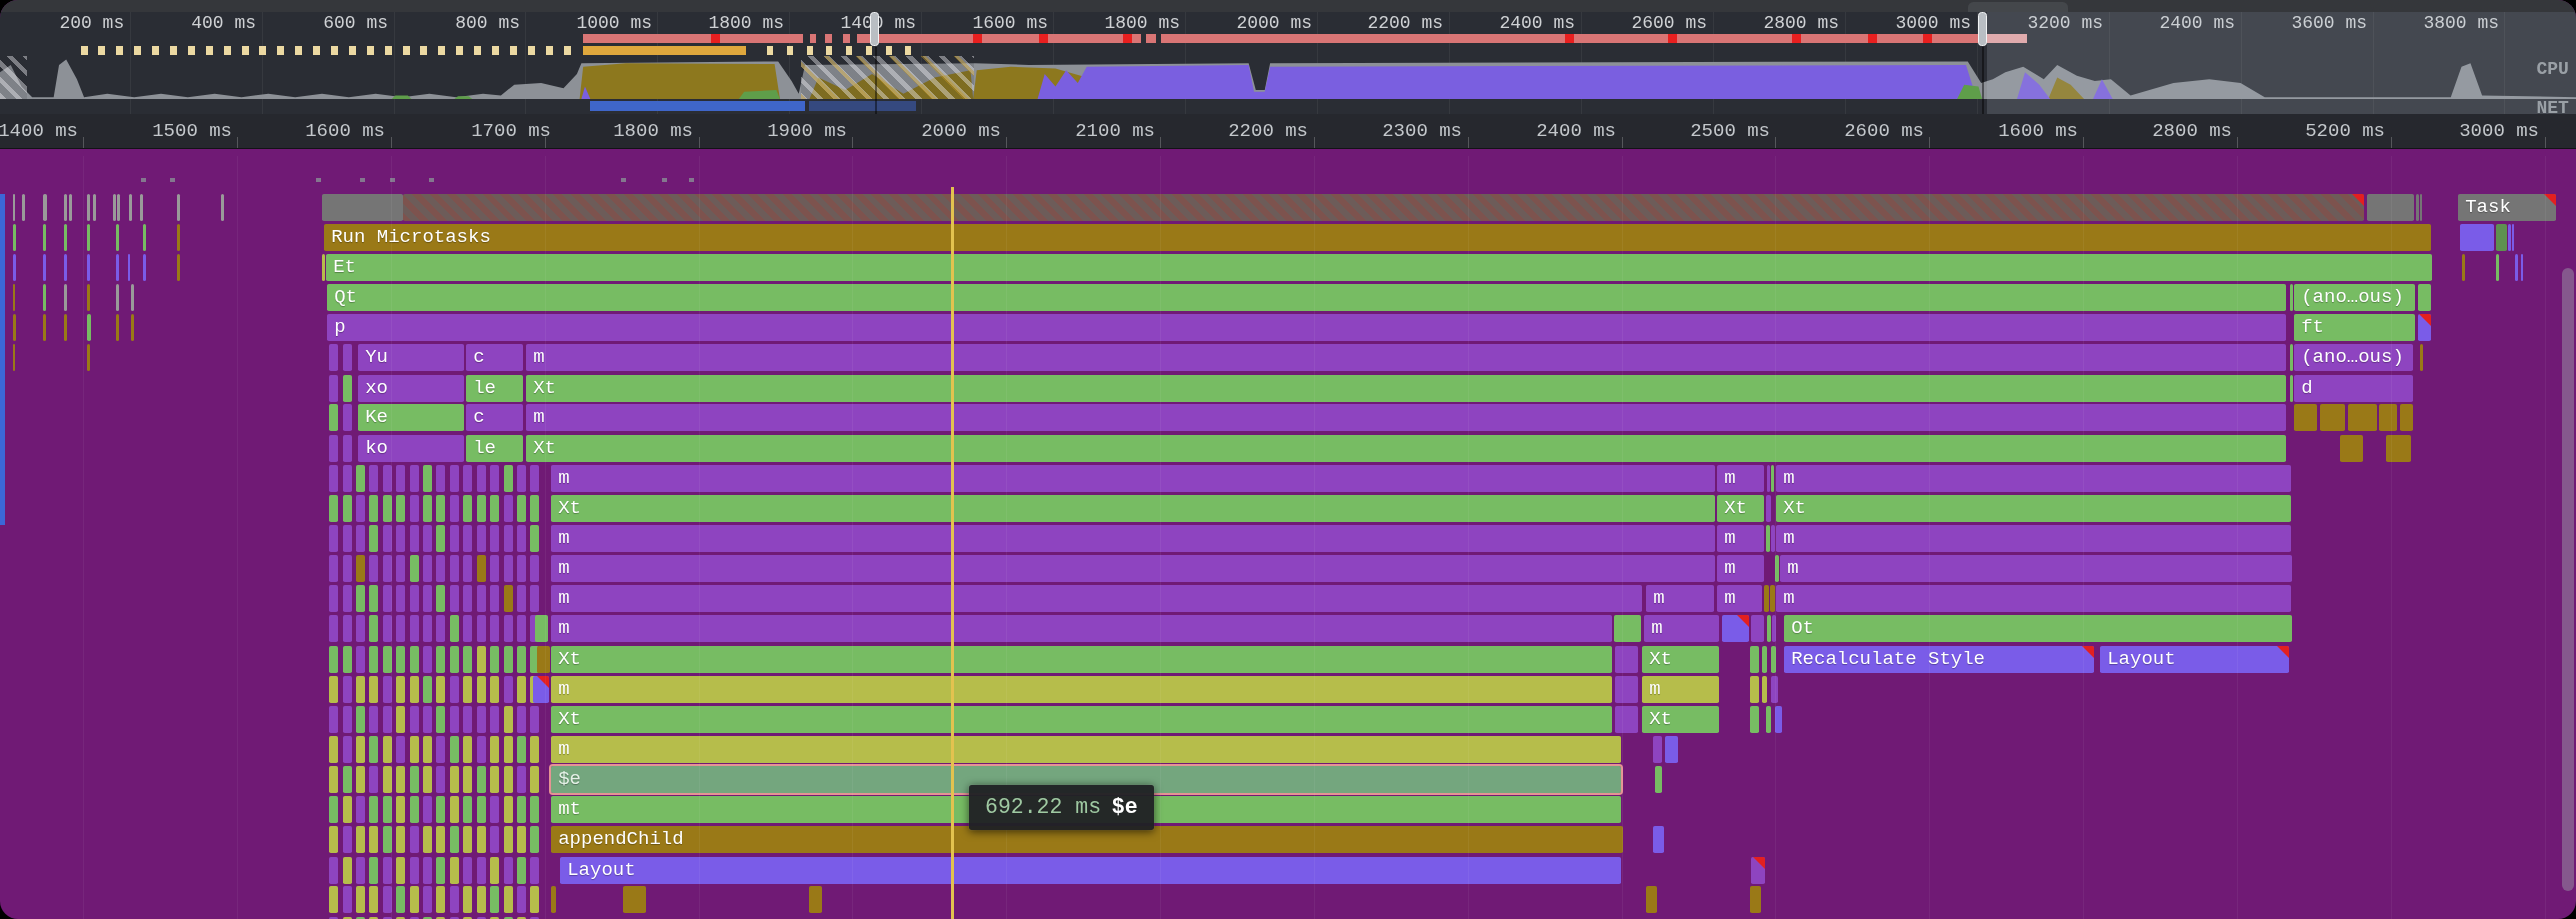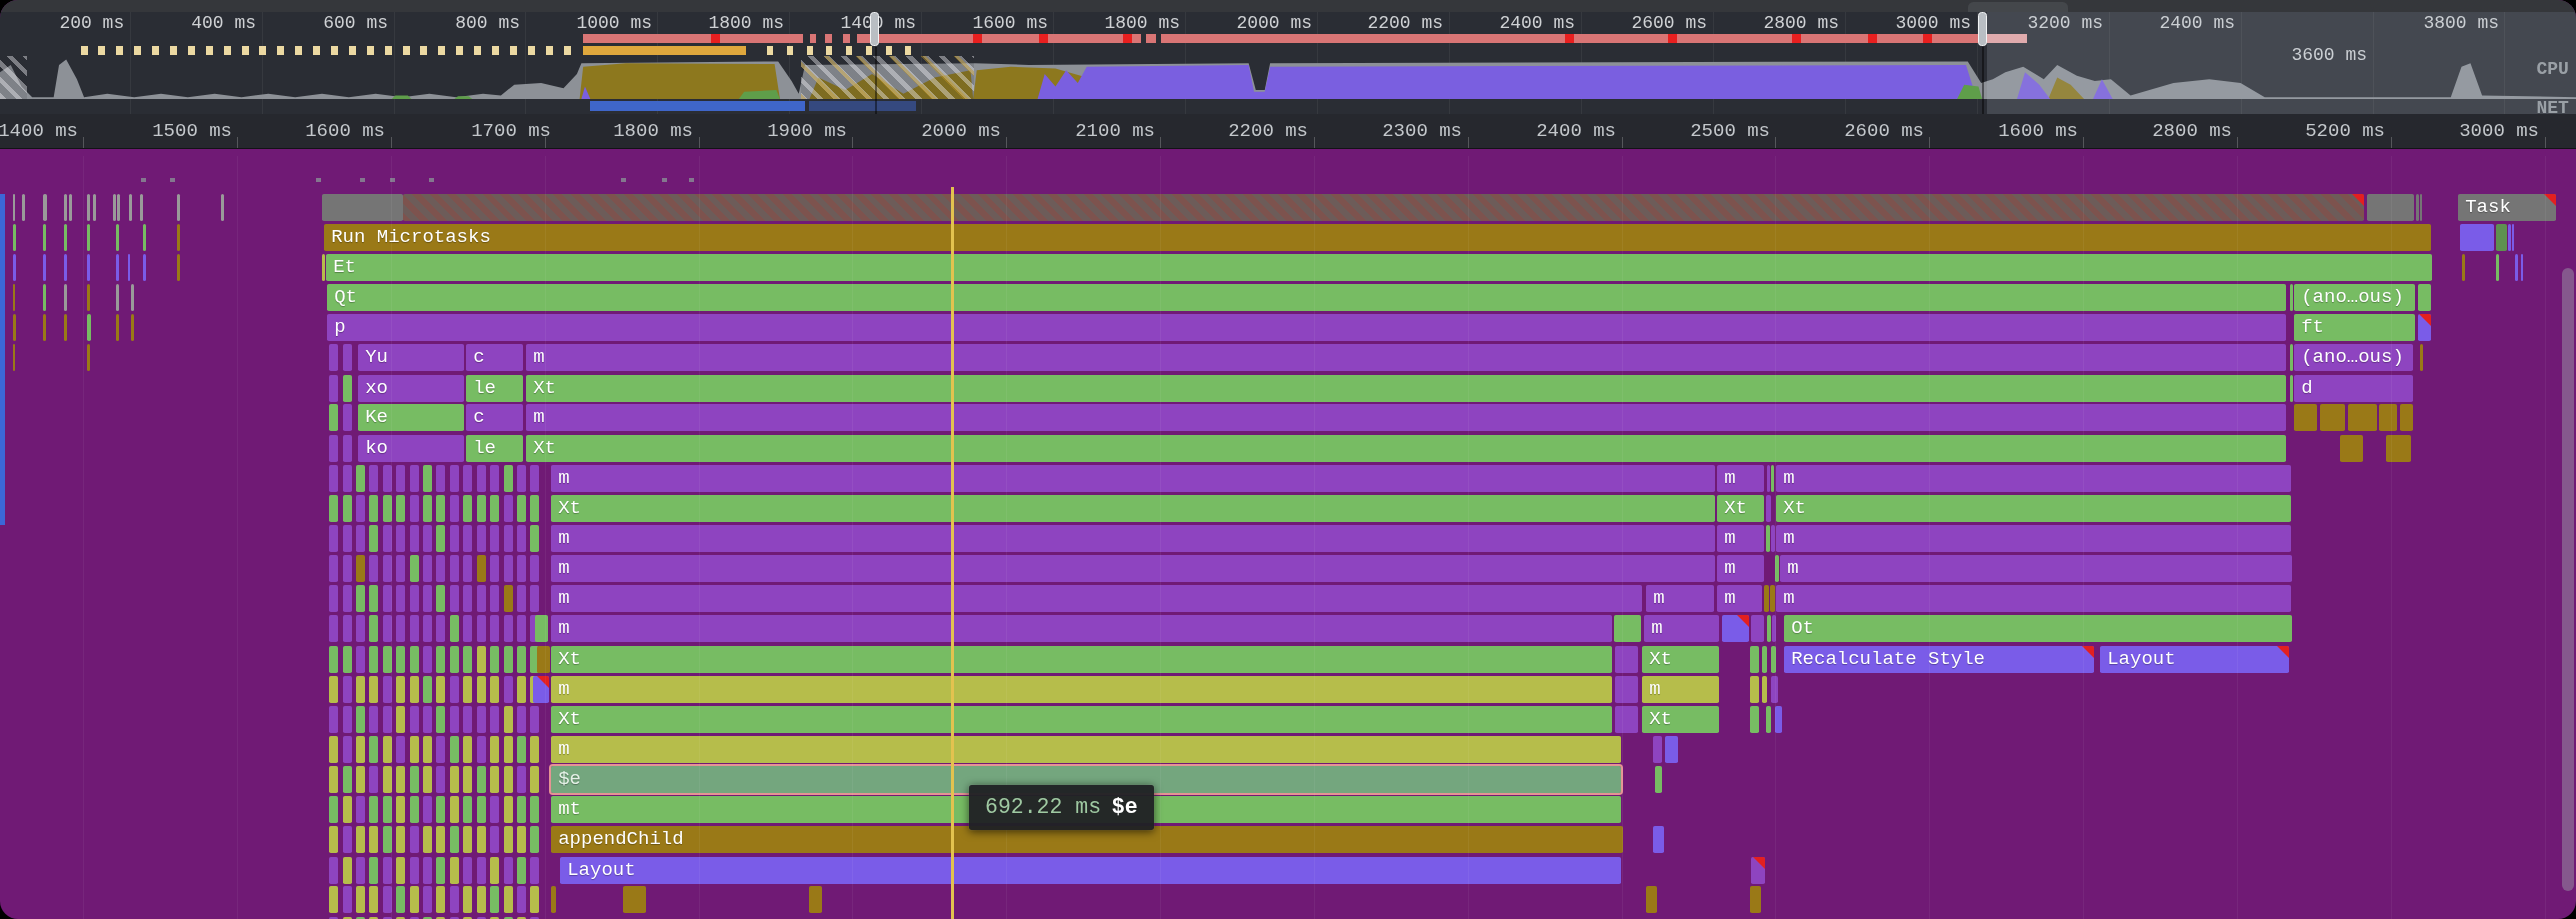--- a/index.html
+++ b/index.html
@@ -86,21 +86,21 @@
         <div class="ov-label" style="left: 914px;">1600 ms</div>
         <div class="ov-label" style="left: 1046px;">1800 ms</div>
         <div class="ov-label" style="left: 1178px;">2000 ms</div>
         <div class="ov-label" style="left: 1309px;">2200 ms</div>
         <div class="ov-label" style="left: 1441px;">2400 ms</div>
         <div class="ov-label" style="left: 1573px;">2600 ms</div>
         <div class="ov-label" style="left: 1705px;">2800 ms</div>
         <div class="ov-label" style="left: 1837px;">3000 ms</div>
         <div class="ov-label" style="left: 1969px;">3200 ms</div>
         <div class="ov-label" style="left: 2101px;">2400 ms</div>
-        <div class="ov-label" style="left: 2233px; margin-top: 32px;">3600 ms</div>
+        <div class="ov-label" style="left: 2233px;">3600 ms</div>
         <div class="ov-label" style="left: 2365px;">3800 ms</div>
       </div>
     <div id="ov-grids">
         <div class="ov-grid" style="left: 130px;"></div>
         <div class="ov-grid" style="left: 262px;"></div>
         <div class="ov-grid" style="left: 394px;"></div>
         <div class="ov-grid" style="left: 525px;"></div>
         <div class="ov-grid" style="left: 657px;"></div>
         <div class="ov-grid" style="left: 789px;"></div>
         <div class="ov-grid" style="left: 921px;"></div>

